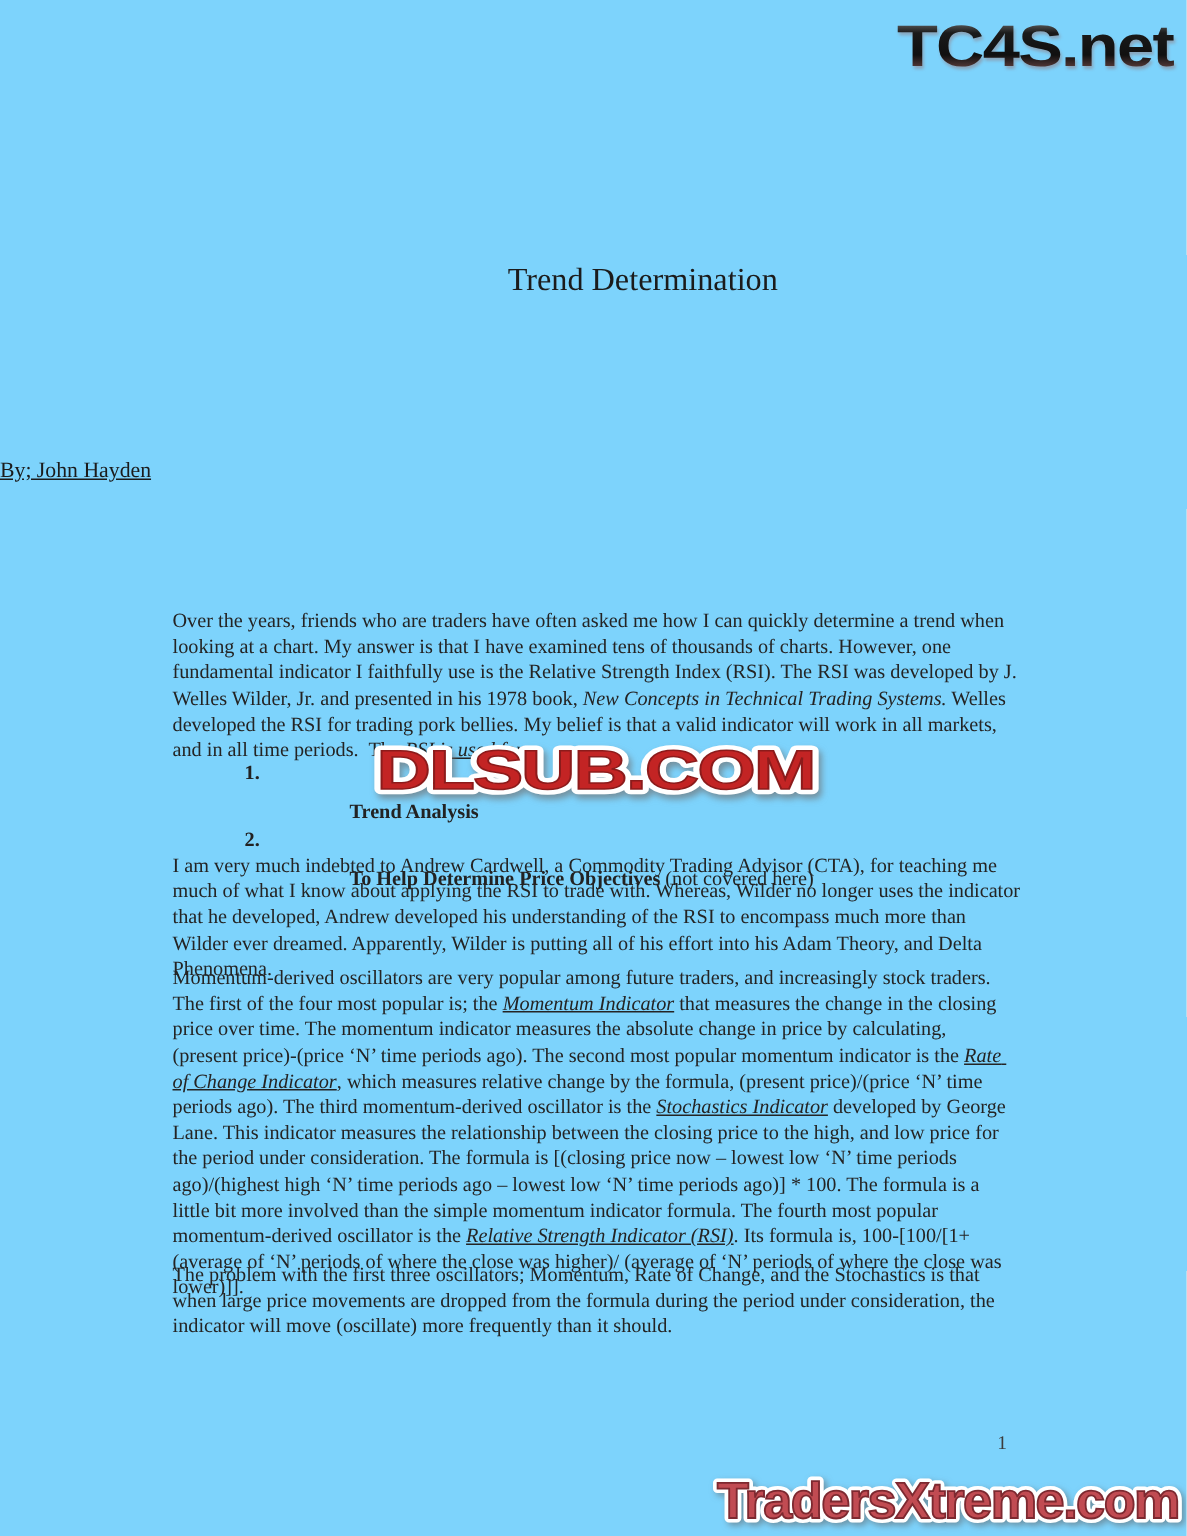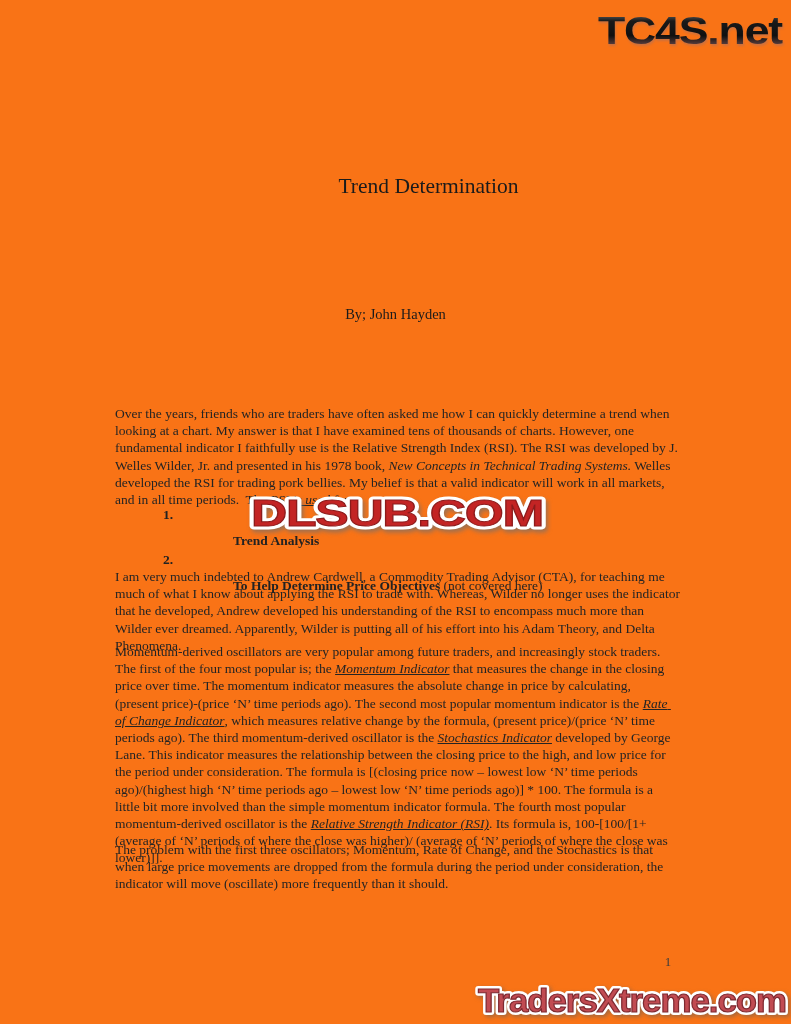--- a/index.html
+++ b/index.html
@@ -1,19 +1,19 @@
 <!DOCTYPE html>
 <html><head>
 <meta charset="utf-8">
 <style>
   html,body{margin:0;padding:0;background:#e8e8e8;}
   .page{
     position:relative;
     width:791px;height:1024px;
-    background:#f97316;
+    background:#7dd3fc;
     font-family:"Liberation Serif","DejaVu Serif",serif;
     color:#222222;
     overflow:hidden;
     margin:0 auto;
   }
   .abs{position:absolute;}
   
   .tc4s-logo{left:584px;top:2px;filter:drop-shadow(1px 2px 1px rgba(150,110,110,0.45));}
   .dlsub-watermark{left:246px;top:490px;filter:drop-shadow(2px 3px 2px rgba(110,110,110,0.65));}
   .tx-logo{left:472px;top:976px;filter:drop-shadow(2px 2px 2px rgba(95,95,95,0.55));}
@@ -21,21 +21,21 @@
   
   .title{
     left:0;top:173px;width:791px;
     text-align:center;
     font-size:21.5px;line-height:27px;
     color:#1b1b1b;
     padding-left:33px;
   }
   .byline{
     left:0;top:306px;width:791px;
-    text-align:center;font-size:14.5px;color:#1b1b1b;
+    font-size:14.5px;color:#1b1b1b;text-decoration:underline;
   }
   
   .para{
     left:115px;width:566px;margin:0;
     font-size:13.5px;line-height:17.2px;
     white-space:pre-wrap;
     color:#242424;
   }
   .rsi-list{left:115px;width:566px;font-size:13.5px;}
   .rsi-list .row{display:flex;line-height:18.5px;}

